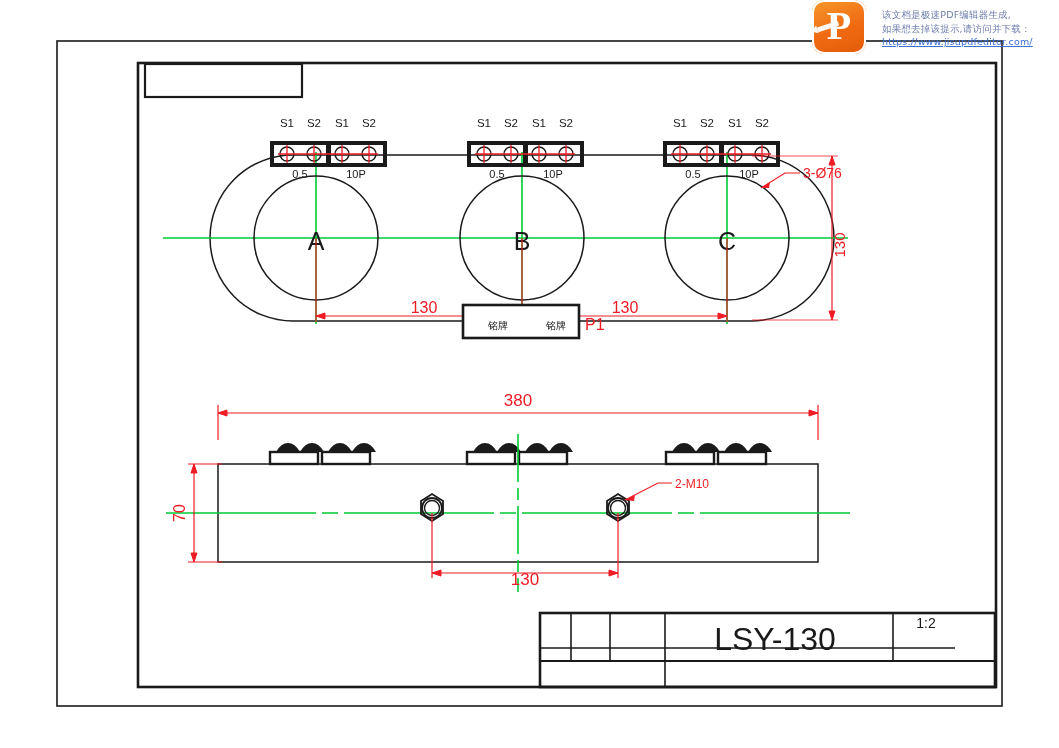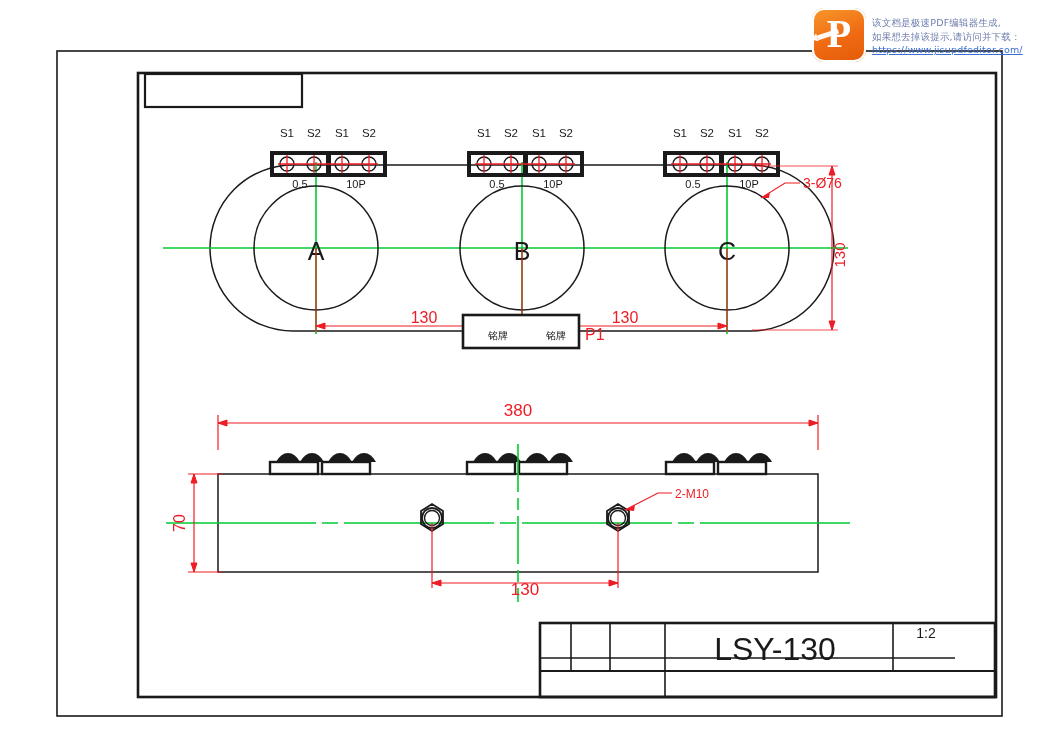--- a/index.html
+++ b/index.html
@@ -1,21 +1,21 @@
 <!DOCTYPE html>
 <html><head>
 <meta charset="utf-8">
 <style>
   html,body{margin:0;padding:0;background:#fff;}
   body{width:1059px;height:748px;position:relative;overflow:hidden;
        font-family:"Liberation Sans",sans-serif;}
-  #sheet{position:absolute;left:0;top:10px;width:1059px;height:548px;}
+  #sheet{position:absolute;left:0;top:0;width:1059px;height:548px;}
   svg{display:block;}
-  .wm-block{position:absolute;left:812px;top:8px;width:245px;height:62px;
-            display:flex;align-items:flex-start;gap:6px;pointer-events:none;}
+  .wm-block{position:absolute;left:812px;top:0;width:245px;height:62px;
+            display:flex;align-items:flex-start;gap:16px;pointer-events:none;}
   .wm-logo{width:54px;height:54px;border-radius:12px;flex:0 0 auto;
            background:linear-gradient(160deg,#f79a2b 0%,#f06a12 55%,#e25a08 100%);
            box-shadow:0 0 0 2px #fff inset;position:relative;}
   .wm-logo .pglyph{position:absolute;left:0;top:0;width:100%;height:100%;
            display:flex;align-items:center;justify-content:center;
            color:#fff;font-size:40px;font-weight:bold;font-family:"Liberation Serif",serif;
            line-height:1;padding-bottom:3px;box-sizing:border-box;}
   .wm-logo .pen{position:absolute;left:5px;top:24px;width:22px;height:5px;
            background:#fff;transform:rotate(-18deg);border-radius:1px;opacity:.95;}
   .wm-logo .pen:after{content:"";position:absolute;left:-7px;top:-2px;

